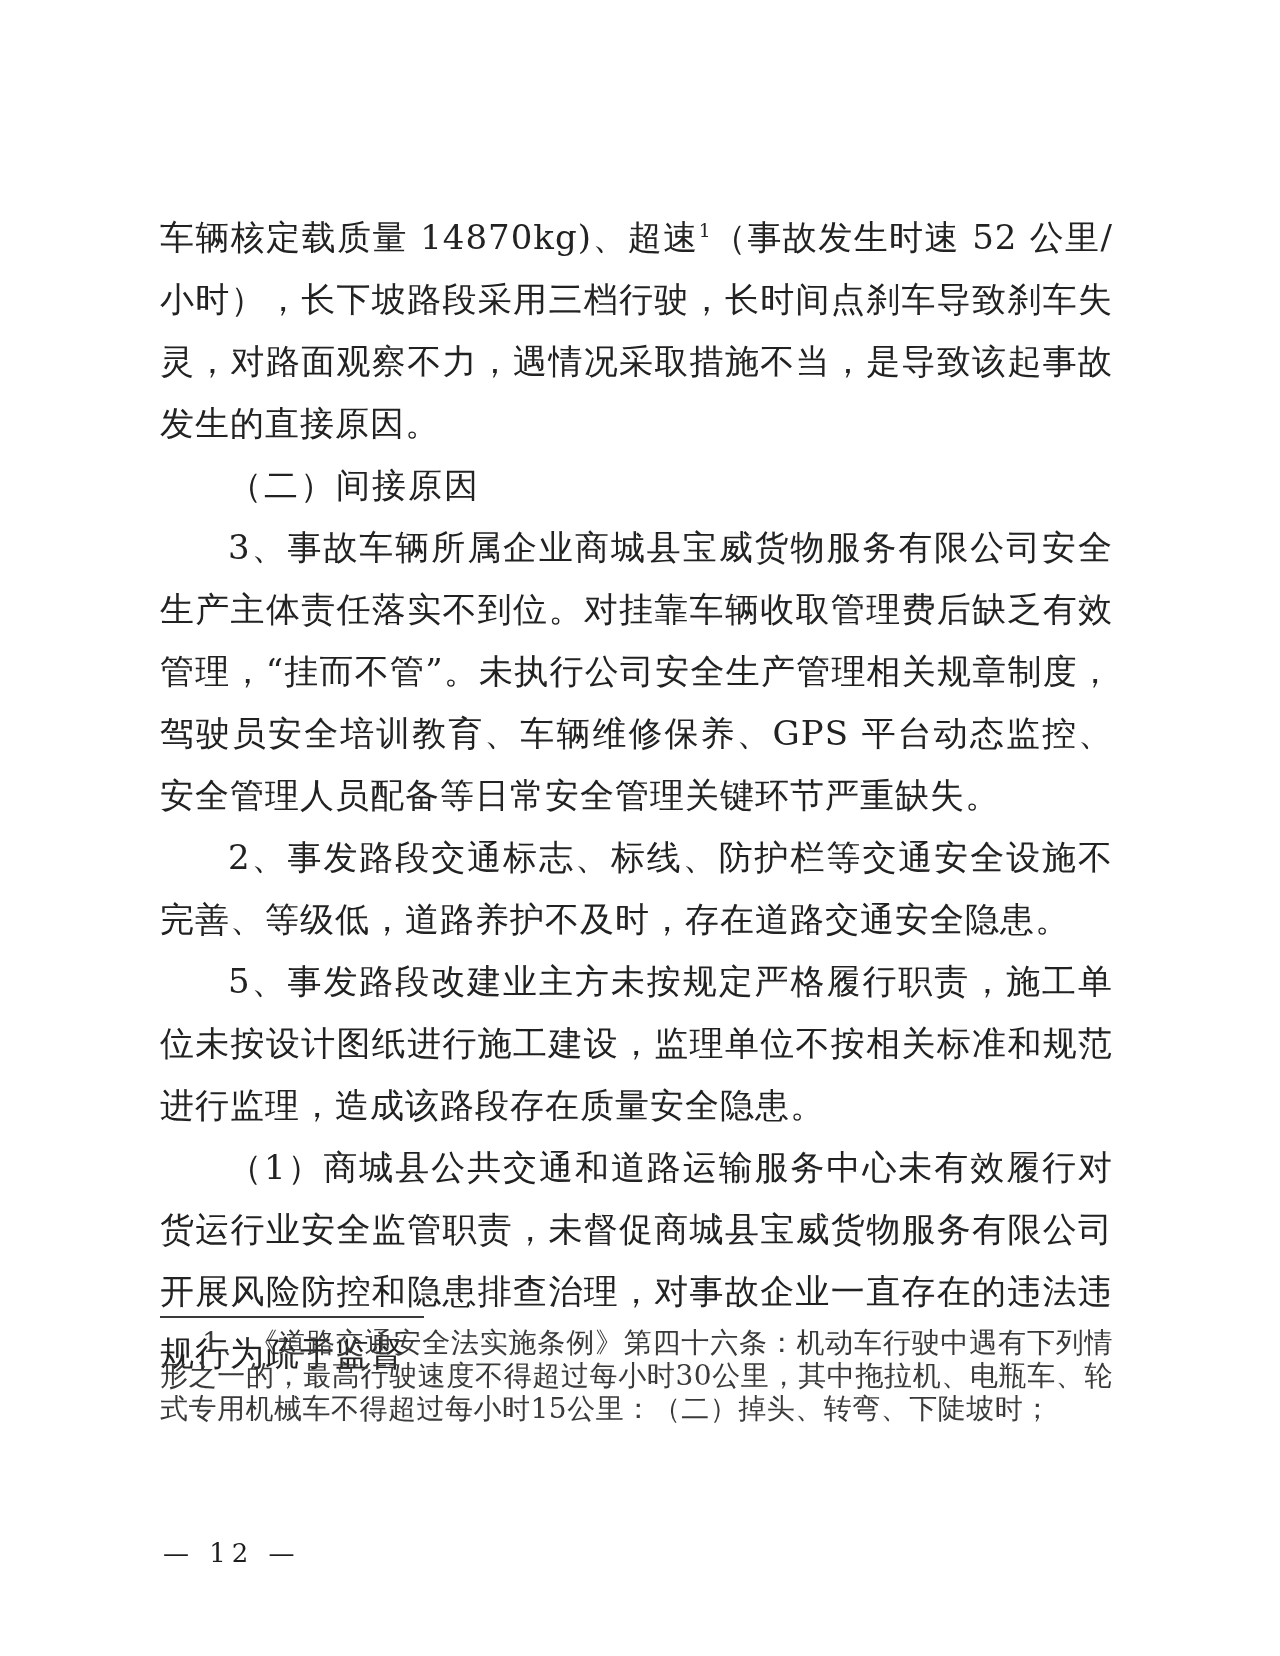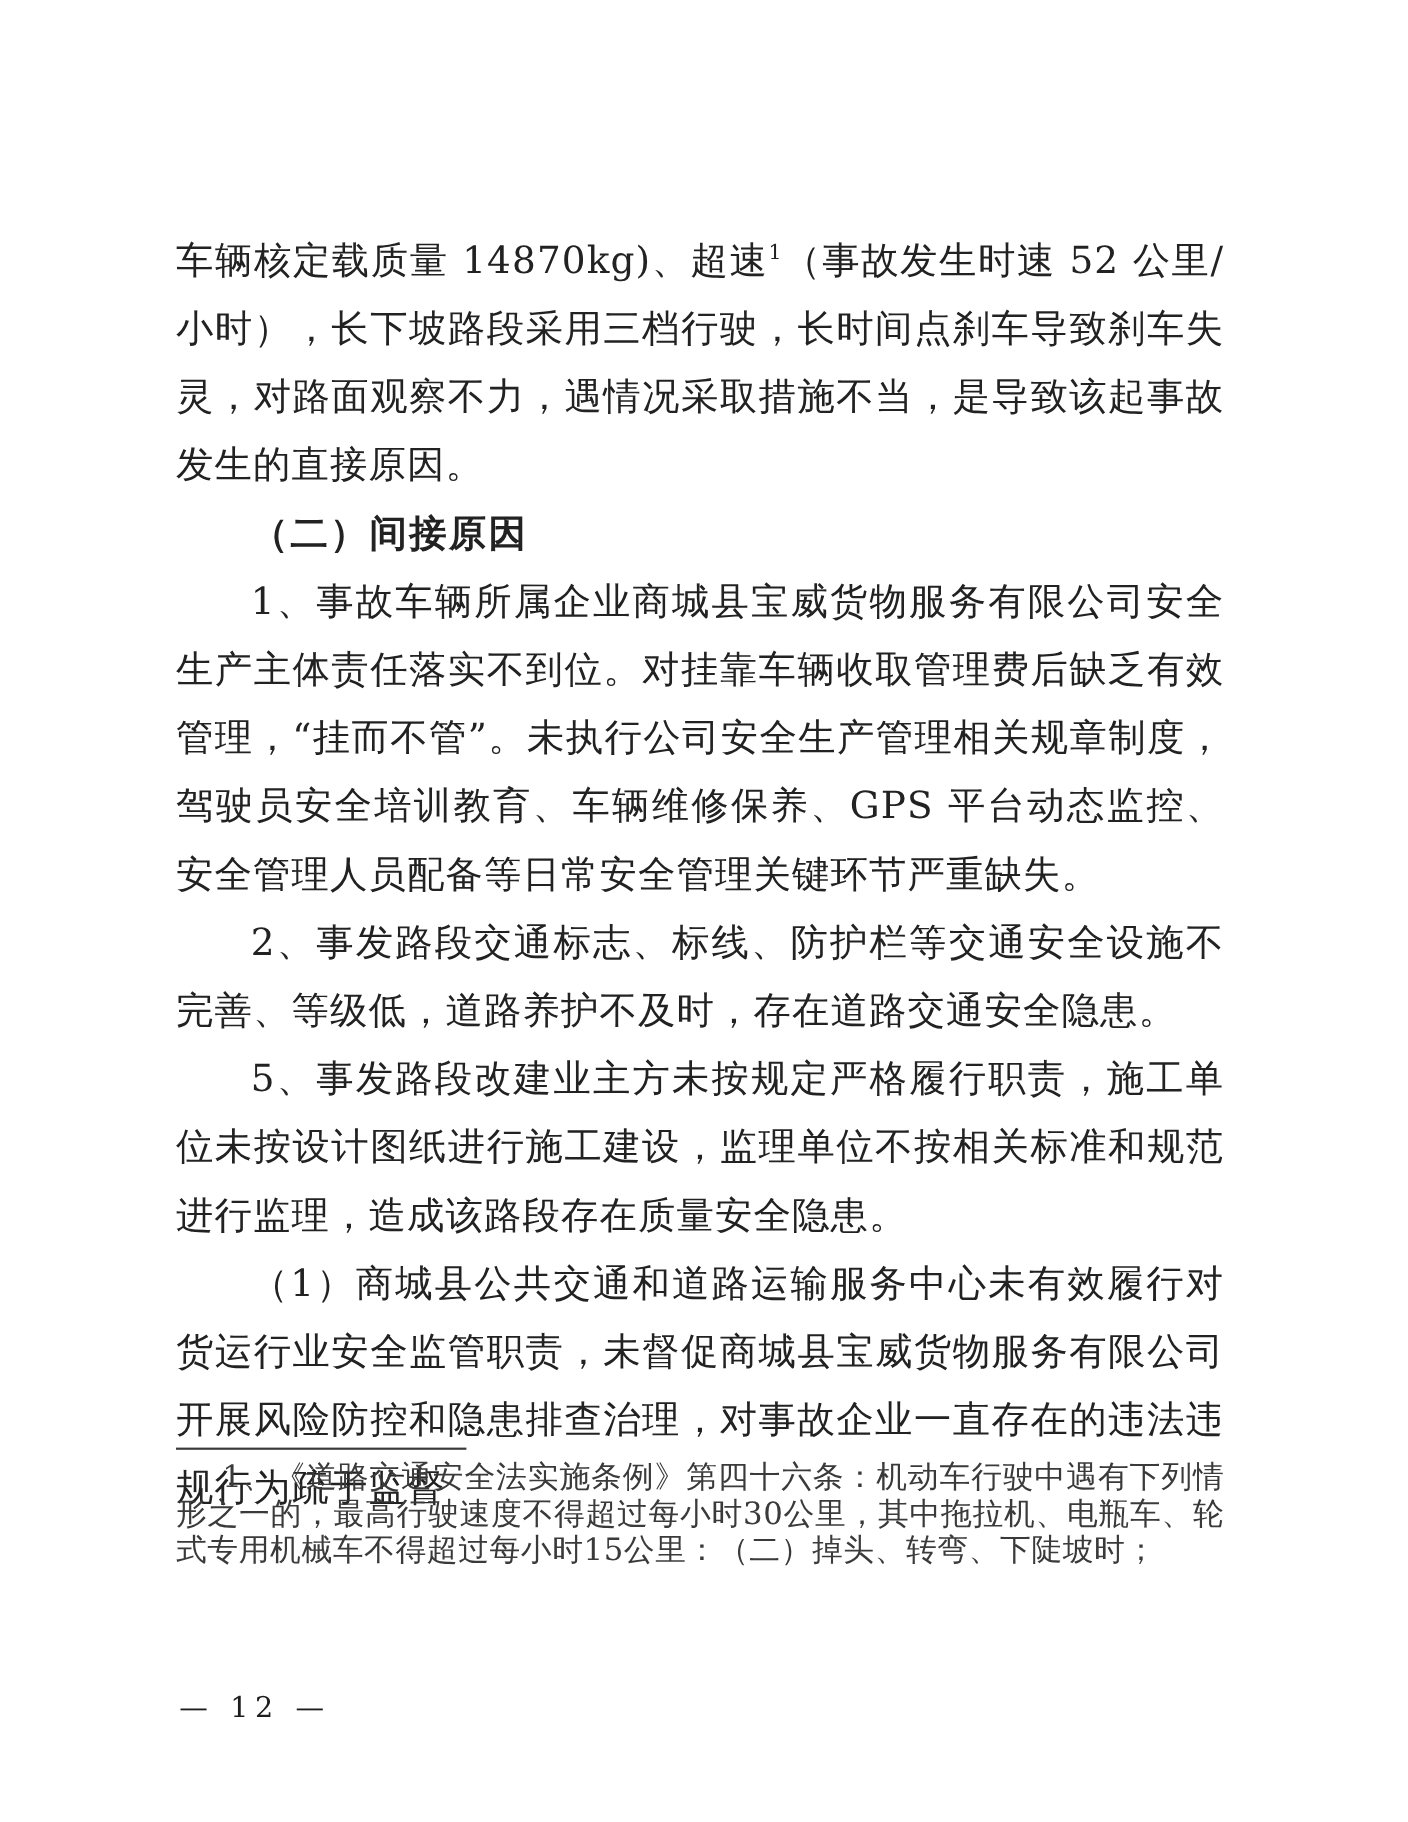--- a/index.html
+++ b/index.html
@@ -28,21 +28,21 @@
     line-height: 62px;
     letter-spacing: 1px;
     text-align: justify;
     text-justify: inter-ideograph;
     color: #222222;
   }
   .content p.indent {
     text-indent: 2em;
   }
   .content p.heading {
-    font-weight: 700;
+    font-weight: 400;
     text-indent: 2em;
     letter-spacing: 2px;
   }
   sup.fn-ref {
     font-size: 0.55em;
     vertical-align: super;
     line-height: 0;
   }
   .footnote-block {
     position: absolute;
@@ -80,21 +80,21 @@
 <body>
 
 <div class="page">
 
   <div class="content">
 
     <p><span>车辆核定载质量 14870kg)、超速</span><sup class="fn-ref">1</sup><span>（事故发生时速 52 公里/小时），长下坡路段采用三档行驶，长时间点刹车导致刹车失灵，对路面观察不力，遇情况采取措施不当，是导致该起事故发生的直接原因。</span></p>
 
     <p class="heading">（二）间接原因</p>
 
-    <p class="indent">1、事故车辆所属企业商城县宝威货物服务有限公司安全生产主体责任落实不到位。对挂靠车辆收取管理费后缺乏有效管理，“挂而不管”。未执行公司安全生产管理相关规章制度，驾驶员安全培训教育、车辆维修保养、GPS 平台动态监控、安全管理人员配备等日常安全管理关键环节严重缺失。</p>
+    <p class="indent">3、事故车辆所属企业商城县宝威货物服务有限公司安全生产主体责任落实不到位。对挂靠车辆收取管理费后缺乏有效管理，“挂而不管”。未执行公司安全生产管理相关规章制度，驾驶员安全培训教育、车辆维修保养、GPS 平台动态监控、安全管理人员配备等日常安全管理关键环节严重缺失。</p>
 
     <p class="indent">2、事发路段交通标志、标线、防护栏等交通安全设施不完善、等级低，道路养护不及时，存在道路交通安全隐患。</p>
 
     <p class="indent">5、事发路段改建业主方未按规定严格履行职责，施工单位未按设计图纸进行施工建设，监理单位不按相关标准和规范进行监理，造成该路段存在质量安全隐患。</p>
 
 
     <p class="indent">（1）商城县公共交通和道路运输服务中心未有效履行对货运行业安全监管职责，未督促商城县宝威货物服务有限公司开展风险防控和隐患排查治理，对事故企业一直存在的违法违规行为疏于监督</p>
 
   </div>
 

